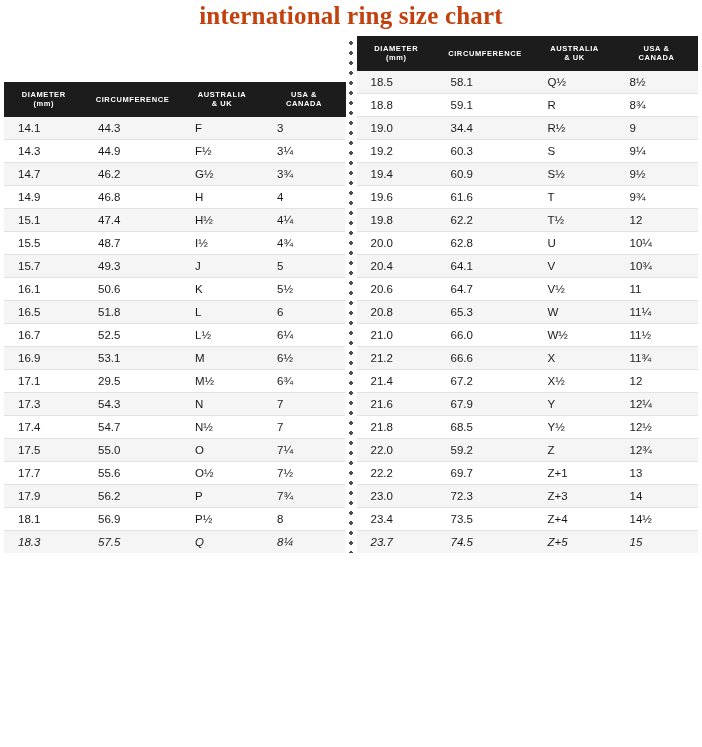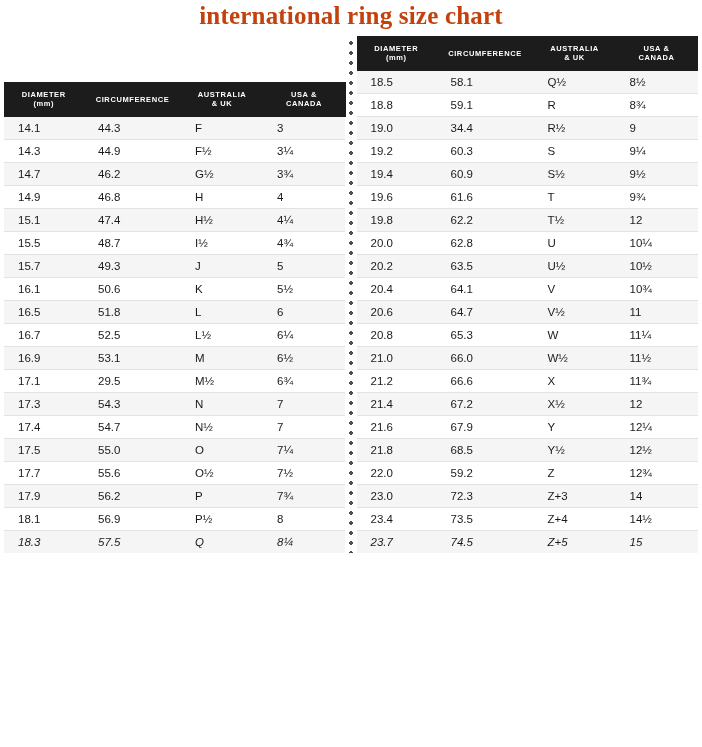--- a/index.html
+++ b/index.html
@@ -316,26 +316,20 @@
             <td>T½</td>
             <td>12</td>
           </tr>
           <tr>
             <td>20.0</td>
             <td>62.8</td>
             <td>U</td>
             <td>10¼</td>
           </tr>
           <tr>
-            <td>20.2</td>
-            <td>63.5</td>
-            <td>U½</td>
-            <td>10½</td>
-          </tr>
-          <tr>
             <td>20.4</td>
             <td>64.1</td>
             <td>V</td>
             <td>10¾</td>
           </tr>
           <tr>
             <td>20.6</td>
             <td>64.7</td>
             <td>V½</td>
             <td>11</td>
@@ -376,20 +370,26 @@
             <td>Y½</td>
             <td>12½</td>
           </tr>
           <tr>
             <td>22.0</td>
             <td>59.2</td>
             <td>Z</td>
             <td>12¾</td>
           </tr>
           <tr>
+            <td>22.2</td>
+            <td>69.7</td>
+            <td>Z+1</td>
+            <td>13</td>
+          </tr>
+          <tr>
             <td>23.0</td>
             <td>72.3</td>
             <td>Z+3</td>
             <td>14</td>
           </tr>
           <tr>
             <td>23.4</td>
             <td>73.5</td>
             <td>Z+4</td>
             <td>14½</td>

